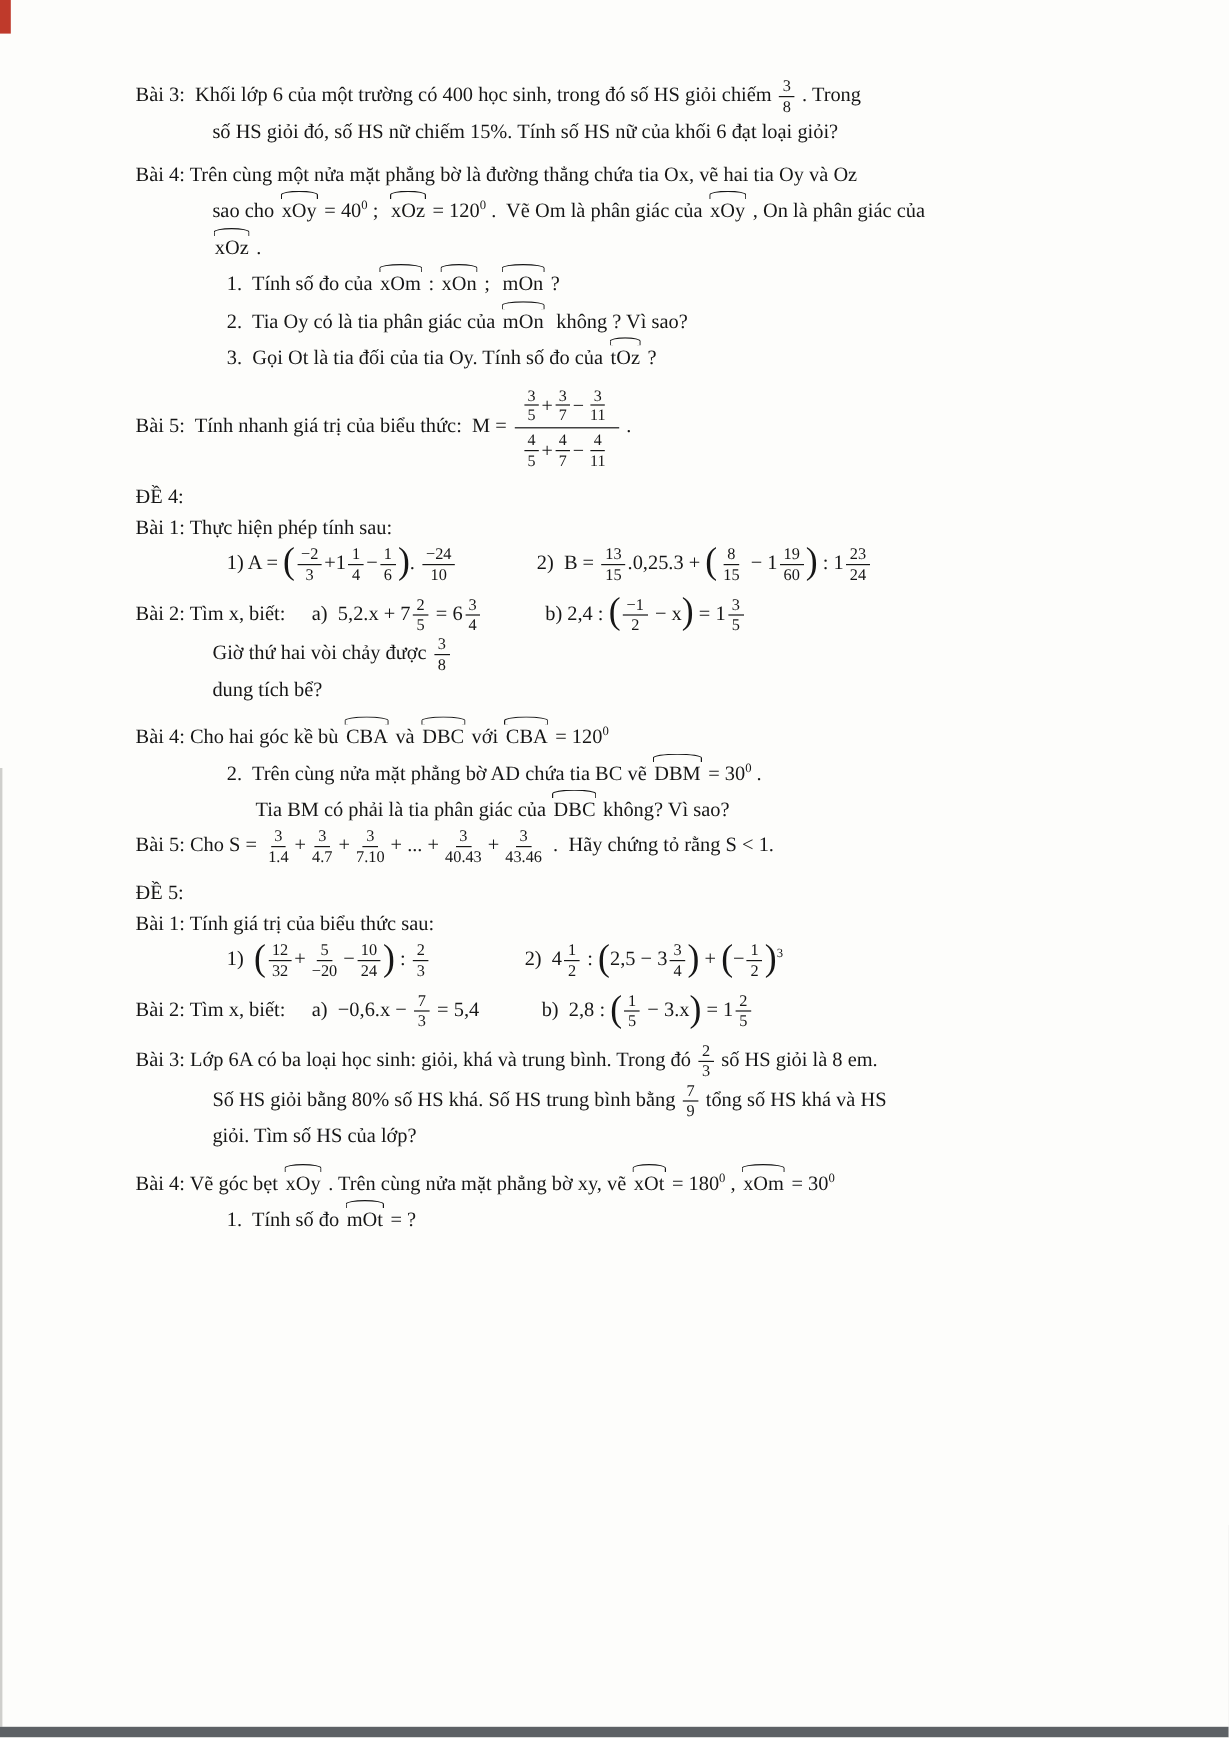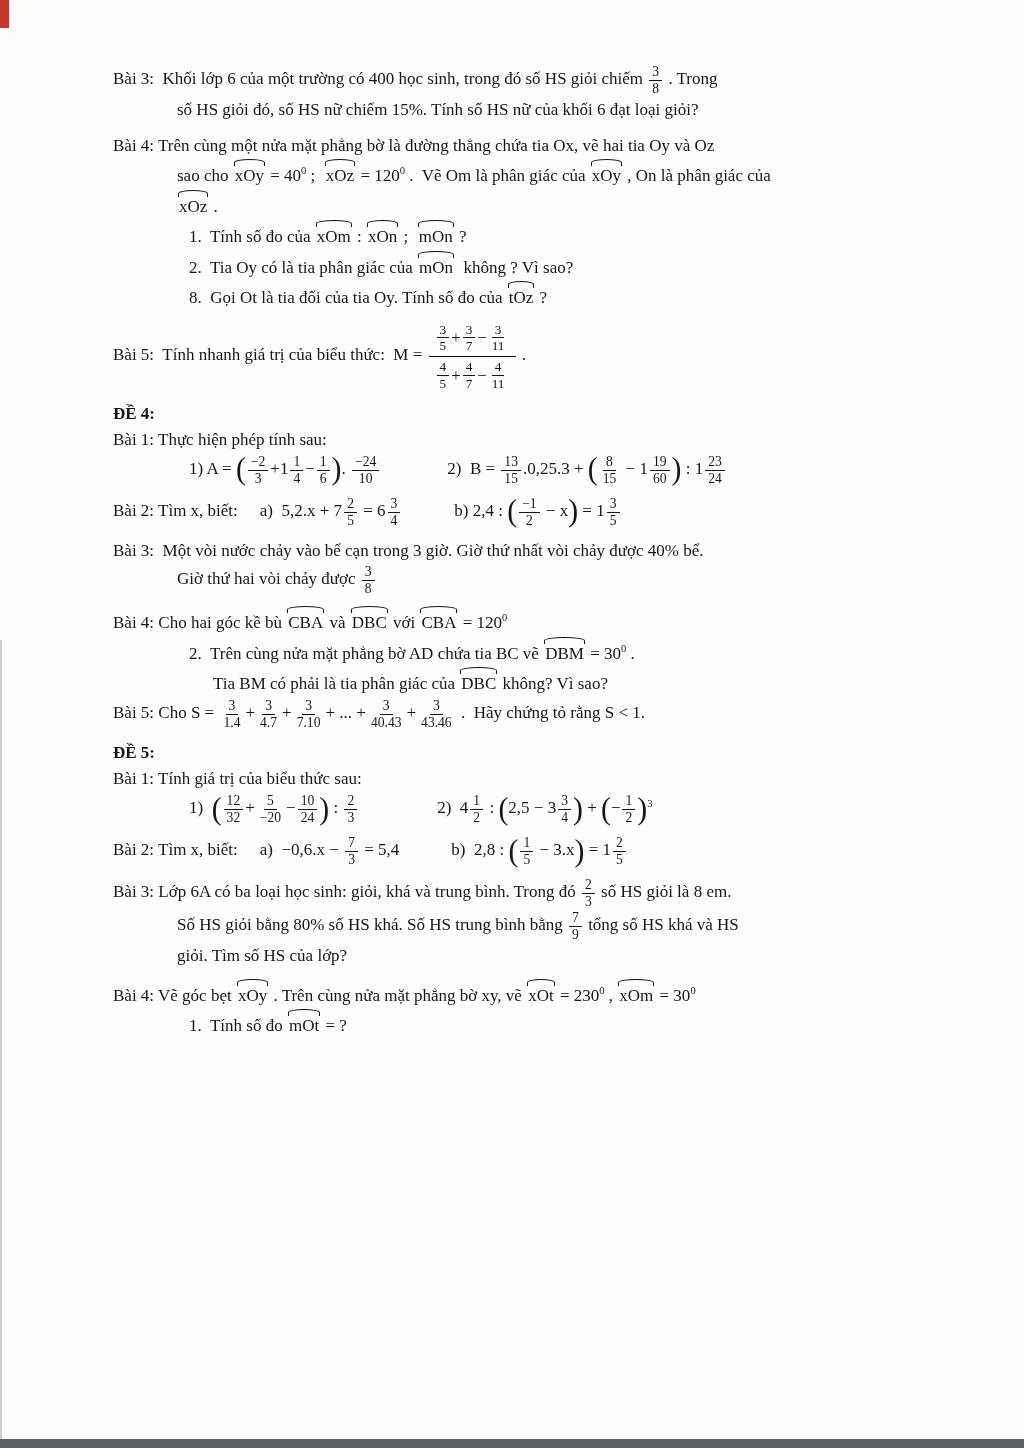--- a/index.html
+++ b/index.html
@@ -7,21 +7,21 @@
     position:relative; width:1024px; height:1448px; margin:0 auto;
     background:#fdfdfb; overflow:hidden;
     font-family:"Liberation Serif", serif; color:#161616;
   }
   .content { position:absolute; left:92px; top:64px; width:900px; font-size:17px; line-height:1.56;margin-left:21px; }
   .line { white-space:pre; }
   .i1 { margin-left:64px; }
   .i2 { margin-left:76px; }
   .i3 { margin-left:100px; }
   .gt { margin-top:9px; }
-  .b  { font-weight:bold; }
+  .b  { font-weight:normal; }
 
   
   .frac { display:inline-flex; flex-direction:column; align-items:center; vertical-align:middle; font-size:0.80em; line-height:1.18; margin:0 2px; }
   .frac .num { border-bottom:1.4px solid currentColor; padding:0 3px; text-align:center; }
   .frac .den { padding:0 3px; text-align:center; }
   .bigfrac { font-size:0.98em; }
   .bigfrac > .num, .bigfrac > .den { display:inline-flex; flex-direction:row; align-items:center; }
   .bigfrac > .num { border-bottom:1.5px solid currentColor; padding:1px 6px 2px; }
   .bigfrac > .den { padding:2px 6px 0; }
 
@@ -51,35 +51,35 @@
   <div class="edge-left"></div>
   <div class="edge-bottom" style="background: rgb(93, 97, 101);"></div>
   <div class="content">
       <div class="line i0"><span>Bài 3:  Khối lớp 6 của một trường có 400 học sinh, trong đó số HS giỏi chiếm </span><span class="frac"><span class="num">3</span><span class="den">8</span></span><span> . Trong</span></div>
       <div class="line i1"><span>số HS giỏi đó, số HS nữ chiếm 15%. Tính số HS nữ của khối 6 đạt loại giỏi?</span></div>
       <div class="line i0 gt"><span>Bài 4: Trên cùng một nửa mặt phẳng bờ là đường thẳng chứa tia Ox, vẽ hai tia Oy và Oz</span></div>
       <div class="line i1"><span>sao cho </span><span class="angle">xOy</span><span> = 40</span><sup class="deg">0</sup><span> ;  </span><span class="angle">xOz</span><span> = 120</span><sup class="deg">0</sup><span> .  Vẽ Om là phân giác của </span><span class="angle">xOy</span><span> , On là phân giác của</span></div>
       <div class="line i1"><span class="angle">xOz</span><span> .</span></div>
       <div class="line i2"><span>1.  Tính số đo của </span><span class="angle">xOm</span><span> : </span><span class="angle">xOn</span><span> ;  </span><span class="angle">mOn</span><span> ?</span></div>
       <div class="line i2"><span>2.  Tia Oy có là tia phân giác của </span><span class="angle">mOn</span><span>  không ? Vì sao?</span></div>
-      <div class="line i2"><span>8.  Gọi Ot là tia đối của tia Oy. Tính số đo của </span><span class="angle">tOz</span><span> ?</span></div>
+      <div class="line i2"><span>3.  Gọi Ot là tia đối của tia Oy. Tính số đo của </span><span class="angle">tOz</span><span> ?</span></div>
       <div class="line i0 gt"><span>Bài 5:  Tính nhanh giá trị của biểu thức:  M = </span><span class="frac bigfrac"><span class="num"><span class="frac"><span class="num">3</span><span class="den">5</span></span><span>+</span><span class="frac"><span class="num">3</span><span class="den">7</span></span><span>−</span><span class="frac"><span class="num">3</span><span class="den">11</span></span></span><span class="den"><span class="frac"><span class="num">4</span><span class="den">5</span></span><span>+</span><span class="frac"><span class="num">4</span><span class="den">7</span></span><span>−</span><span class="frac"><span class="num">4</span><span class="den">11</span></span></span></span><span> .</span></div>
       <div class="line i0 b gt"><span>ĐỀ 4:</span></div>
       <div class="line i0"><span>Bài 1: Thực hiện phép tính sau:</span></div>
       <div class="line i2"><span>1) A = </span><span class="bigp">(</span><span class="frac"><span class="num">−2</span><span class="den">3</span></span><span>+1</span><span class="frac"><span class="num">1</span><span class="den">4</span></span><span>−</span><span class="frac"><span class="num">1</span><span class="den">6</span></span><span class="bigp">)</span><span>. </span><span class="frac"><span class="num">−24</span><span class="den">10</span></span><span class="gap" style="width: 66px;"></span><span>2)  B = </span><span class="frac"><span class="num">13</span><span class="den">15</span></span><span>.0,25.3 + </span><span class="bigp">(</span><span class="frac"><span class="num">8</span><span class="den">15</span></span><span> − 1</span><span class="frac"><span class="num">19</span><span class="den">60</span></span><span class="bigp">)</span><span> : 1</span><span class="frac"><span class="num">23</span><span class="den">24</span></span></div>
       <div class="line i0 gt"><span>Bài 2: Tìm x, biết:</span><span class="gap" style="width: 22px;"></span><span>a)  5,2.x + 7</span><span class="frac"><span class="num">2</span><span class="den">5</span></span><span> = 6</span><span class="frac"><span class="num">3</span><span class="den">4</span></span><span class="gap" style="width: 52px;"></span><span>b) 2,4 : </span><span class="bigp">(</span><span class="frac"><span class="num">−1</span><span class="den">2</span></span><span> − x</span><span class="bigp">)</span><span> = 1</span><span class="frac"><span class="num">3</span><span class="den">5</span></span></div>
-      <div class="line i0 gt"><span>Bài 3:  Một vòi nước chảy vào bể cạn trong 3 giờ. Giờ thứ nhất vòi chảy được 40% bể.</span></div>
       <div class="line i1"><span>Giờ thứ hai vòi chảy được </span><span class="frac"><span class="num">3</span><span class="den">8</span></span></div>
+      <div class="line i1"><span>dung tích bể?</span></div>
       <div class="line i0 gt"><span>Bài 4: Cho hai góc kề bù </span><span class="angle">CBA</span><span> và </span><span class="angle">DBC</span><span> với </span><span class="angle">CBA</span><span> = 120</span><sup class="deg">0</sup></div>
       <div class="line i2"><span>2.  Trên cùng nửa mặt phẳng bờ AD chứa tia BC vẽ </span><span class="angle">DBM</span><span> = 30</span><sup class="deg">0</sup><span> .</span></div>
       <div class="line i3"><span>Tia BM có phải là tia phân giác của </span><span class="angle">DBC</span><span> không? Vì sao?</span></div>
       <div class="line i0"><span>Bài 5: Cho S = </span><span class="frac"><span class="num">3</span><span class="den">1.4</span></span><span>+</span><span class="frac"><span class="num">3</span><span class="den">4.7</span></span><span>+</span><span class="frac"><span class="num">3</span><span class="den">7.10</span></span><span>+ ... +</span><span class="frac"><span class="num">3</span><span class="den">40.43</span></span><span>+</span><span class="frac"><span class="num">3</span><span class="den">43.46</span></span><span> .  Hãy chứng tỏ rằng S &lt; 1.</span></div>
       <div class="line i0 b gt"><span>ĐỀ 5:</span></div>
       <div class="line i0"><span>Bài 1: Tính giá trị của biểu thức sau:</span></div>
       <div class="line i2"><span>1)  </span><span class="bigp">(</span><span class="frac"><span class="num">12</span><span class="den">32</span></span><span>+</span><span class="frac"><span class="num">5</span><span class="den">−20</span></span><span>−</span><span class="frac"><span class="num">10</span><span class="den">24</span></span><span class="bigp">)</span><span> : </span><span class="frac"><span class="num">2</span><span class="den">3</span></span><span class="gap" style="width: 78px;"></span><span>2)  4</span><span class="frac"><span class="num">1</span><span class="den">2</span></span><span> : </span><span class="bigp">(</span><span>2,5 − 3</span><span class="frac"><span class="num">3</span><span class="den">4</span></span><span class="bigp">)</span><span> + </span><span class="bigp">(</span><span>−</span><span class="frac"><span class="num">1</span><span class="den">2</span></span><span class="bigp">)</span><sup class="deg">3</sup></div>
       <div class="line i0 gt"><span>Bài 2: Tìm x, biết:</span><span class="gap" style="width: 22px;"></span><span>a)  −0,6.x − </span><span class="frac"><span class="num">7</span><span class="den">3</span></span><span> = 5,4</span><span class="gap" style="width: 52px;"></span><span>b)  2,8 : </span><span class="bigp">(</span><span class="frac"><span class="num">1</span><span class="den">5</span></span><span> − 3.x</span><span class="bigp">)</span><span> = 1</span><span class="frac"><span class="num">2</span><span class="den">5</span></span></div>
       <div class="line i0 gt"><span>Bài 3: Lớp 6A có ba loại học sinh: giỏi, khá và trung bình. Trong đó </span><span class="frac"><span class="num">2</span><span class="den">3</span></span><span> số HS giỏi là 8 em.</span></div>
       <div class="line i1"><span>Số HS giỏi bằng 80% số HS khá. Số HS trung bình bằng </span><span class="frac"><span class="num">7</span><span class="den">9</span></span><span> tổng số HS khá và HS</span></div>
       <div class="line i1"><span>giỏi. Tìm số HS của lớp?</span></div>
-      <div class="line i0 gt"><span>Bài 4: Vẽ góc bẹt </span><span class="angle">xOy</span><span> . Trên cùng nửa mặt phẳng bờ xy, vẽ </span><span class="angle">xOt</span><span> = 230</span><sup class="deg">0</sup><span> , </span><span class="angle">xOm</span><span> = 30</span><sup class="deg">0</sup></div>
+      <div class="line i0 gt"><span>Bài 4: Vẽ góc bẹt </span><span class="angle">xOy</span><span> . Trên cùng nửa mặt phẳng bờ xy, vẽ </span><span class="angle">xOt</span><span> = 180</span><sup class="deg">0</sup><span> , </span><span class="angle">xOm</span><span> = 30</span><sup class="deg">0</sup></div>
       <div class="line i2"><span>1.  Tính số đo </span><span class="angle">mOt</span><span> = ?</span></div>
     </div>
 </main>
 
 </body></html>

